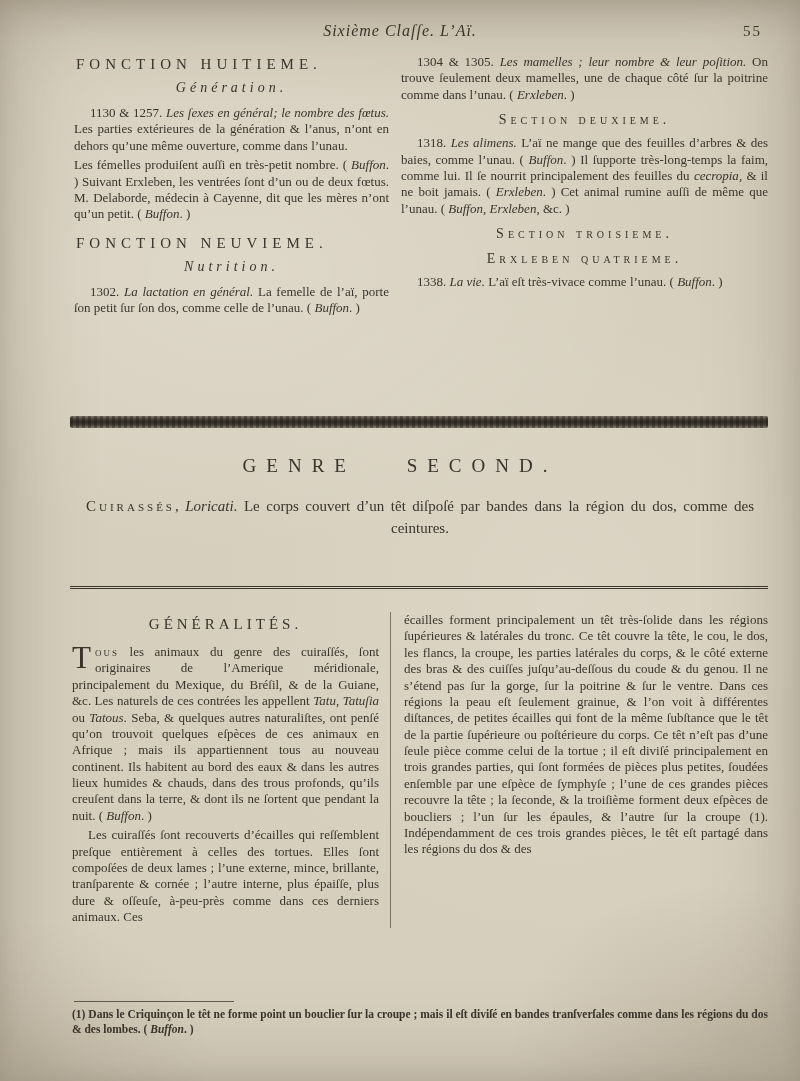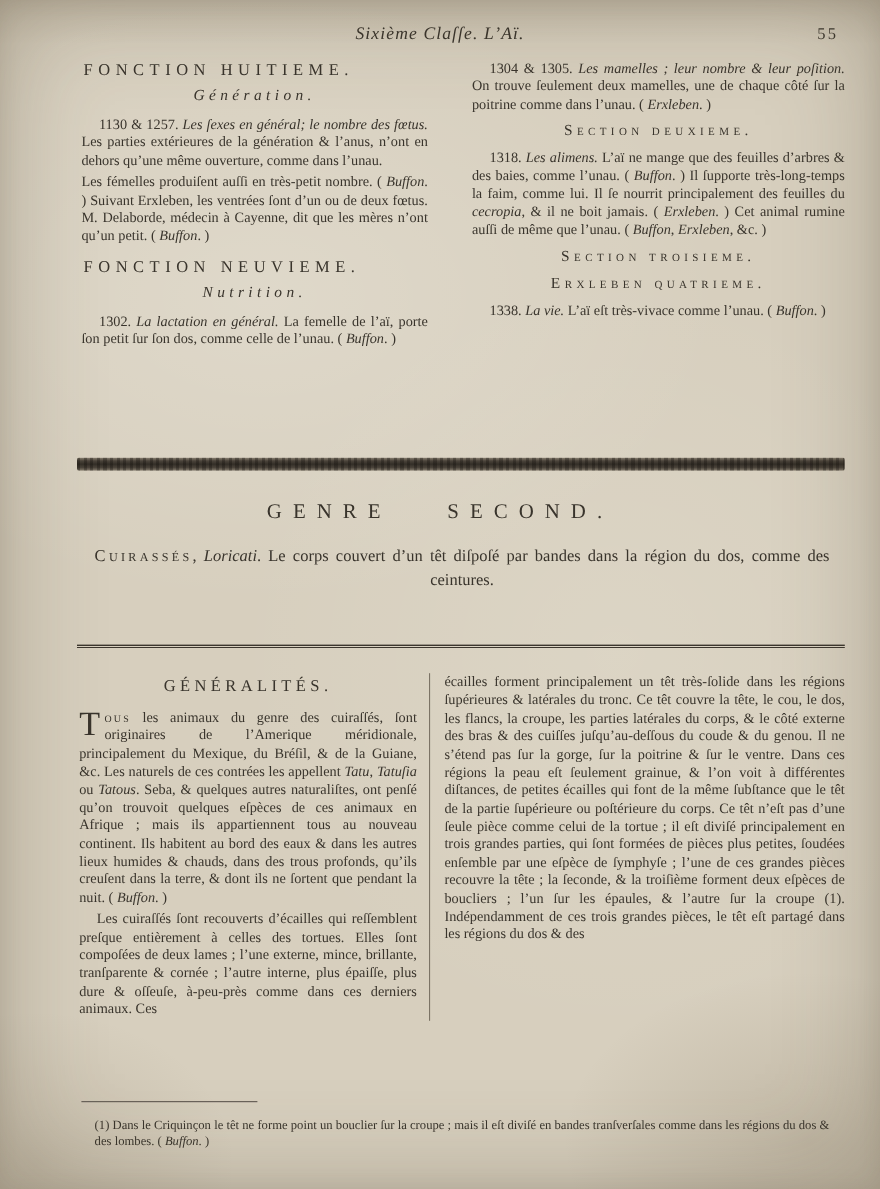--- a/index.html
+++ b/index.html
@@ -32,21 +32,21 @@
     position:absolute; top:22px; left:0; right:0;
     text-align:center; font-style:italic; font-size:16px; letter-spacing:1px;
   }
   .page-number { position:absolute; top:23px; right:38px; font-size:15px; letter-spacing:2px; }
 
   .top-section {
     position:absolute; top:54px; left:74px; right:32px;
     display:flex; gap:12px;
   }
   .colL { width:315px; flex:0 0 315px; }
-  .colR { flex:1;margin-left:28px; }
+  .colR { flex:1; }
 
   .para {
     font-size:13px; line-height:1.26; text-align:justify;
     margin:0 0 3px 0;
   }
   .indent { text-indent:16px; }
 
   .fheading {
     font-size:15px; font-weight:normal; letter-spacing:5px;
     margin:2px 0 7px 2px;
@@ -100,21 +100,21 @@
   }
   .dropcap-para { text-indent:0; }
   .dropcap {
     float:left; font-size:31px; line-height:25px;
     padding:1px 4px 0 0;
   }
 
   .footnote-block { position:absolute; top:1001px; left:72px; right:32px; }
   .fn-rule { width:160px; height:1px; background:#5f5850; margin:0 0 5px 2px; }
   .footnote {
-    font-size:11.5px; line-height:1.32; text-align:justify; margin:14px;
+    font-size:11.5px; line-height:1.32; text-align:justify; margin:0;font-weight:bold;
   }
 </style>
 </head>
 <body>
 
 <div class="page">
 
   <div class="running-title">Sixième Claſſe. L’Aï.</div>
   <div class="page-number">55</div>
 

